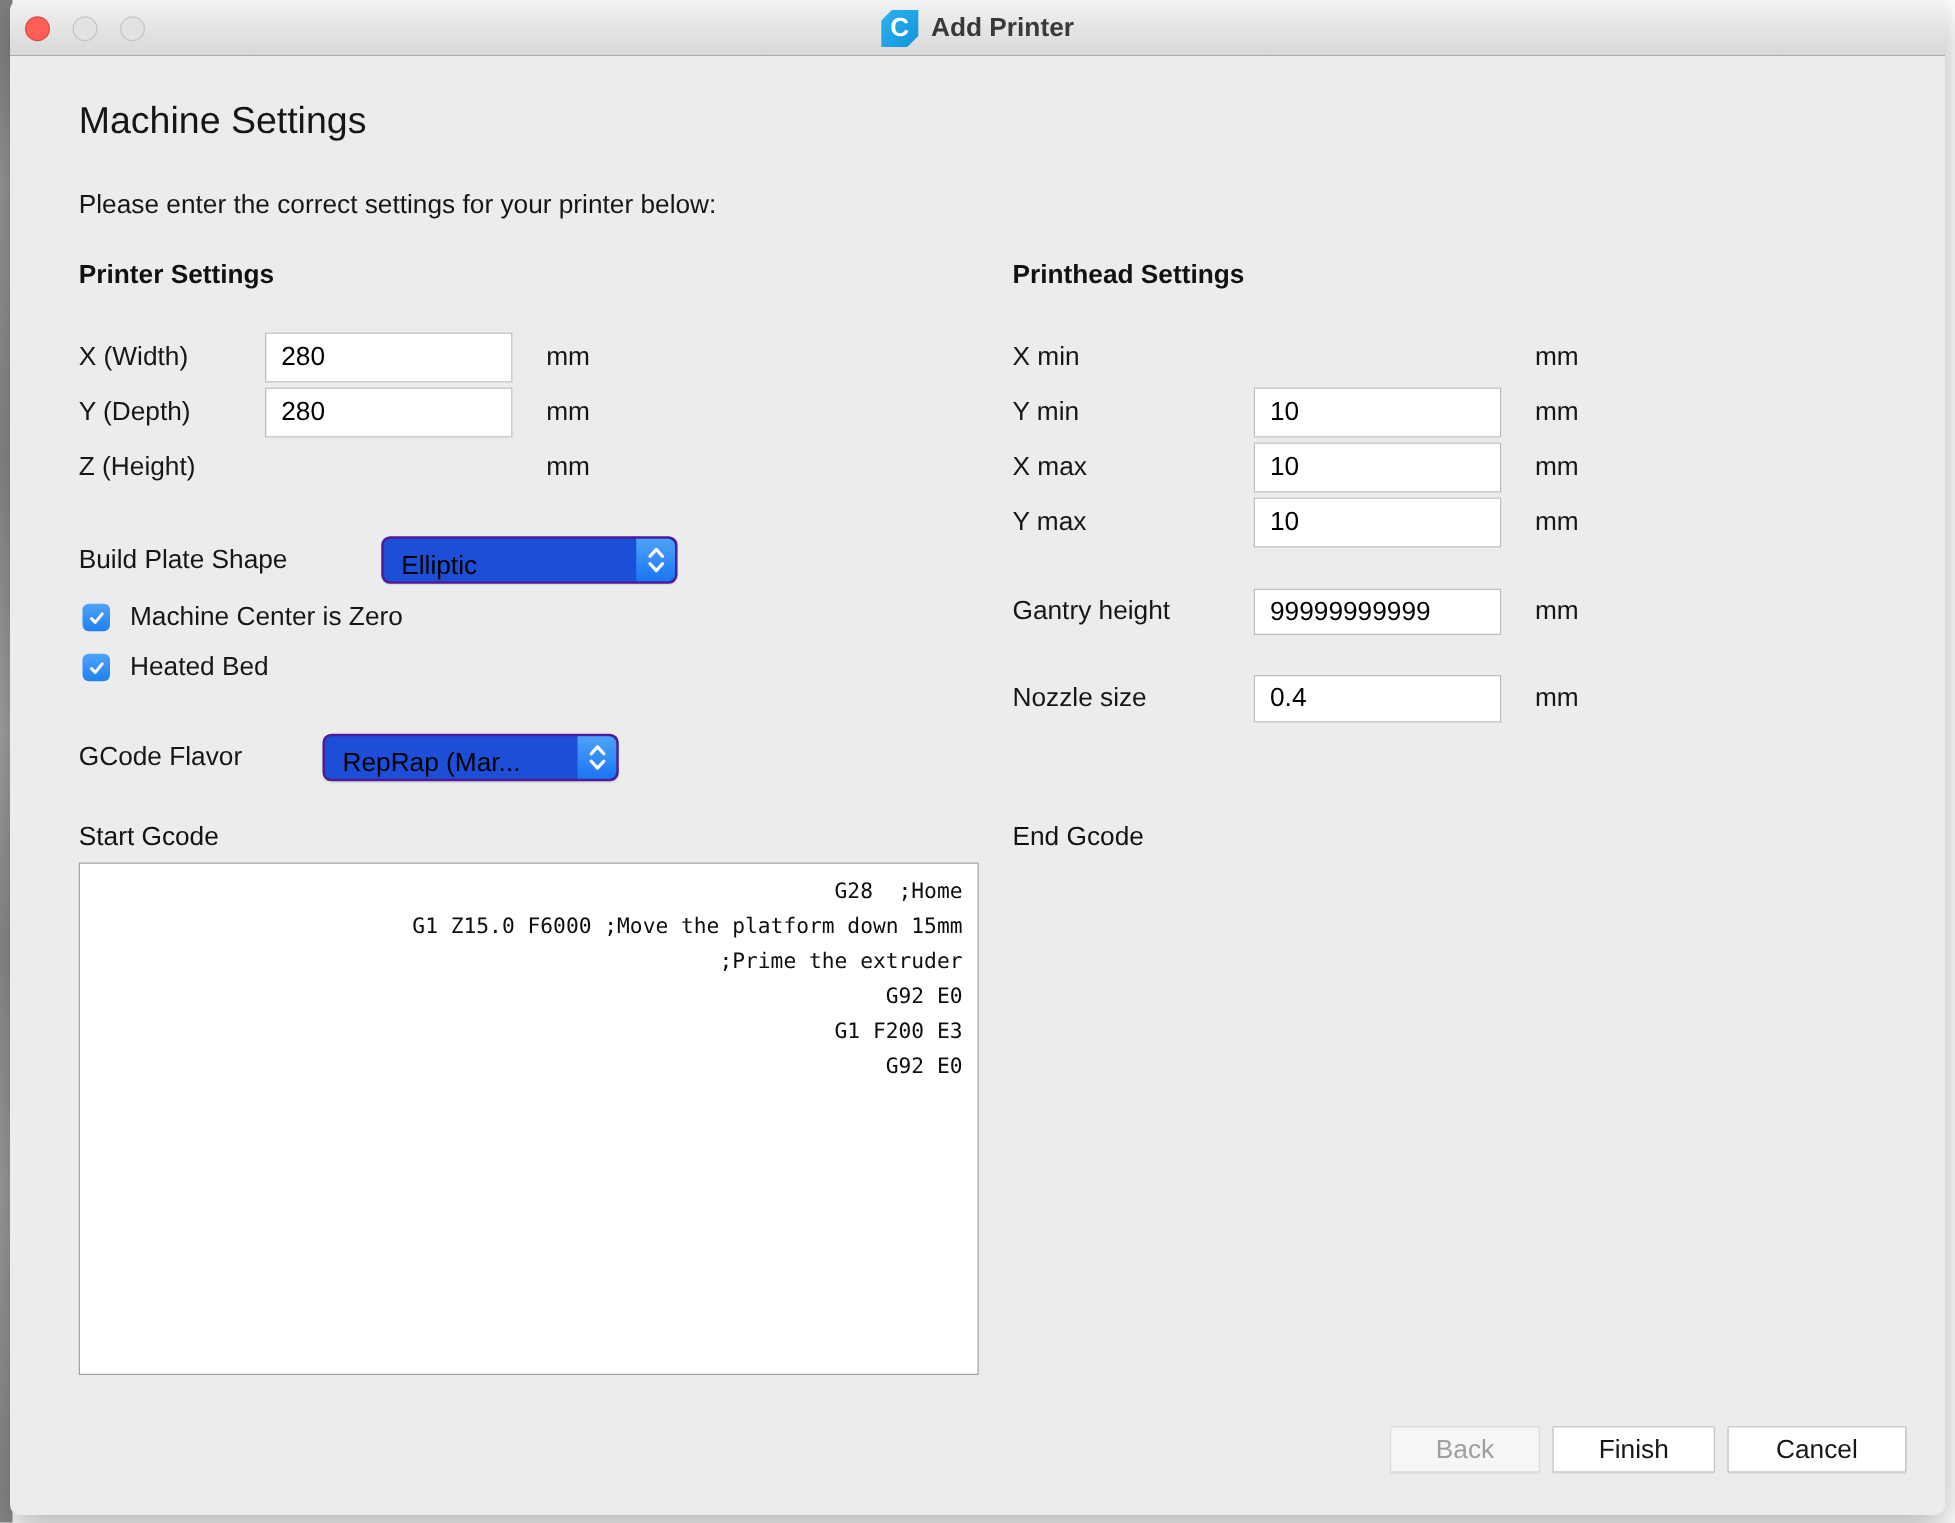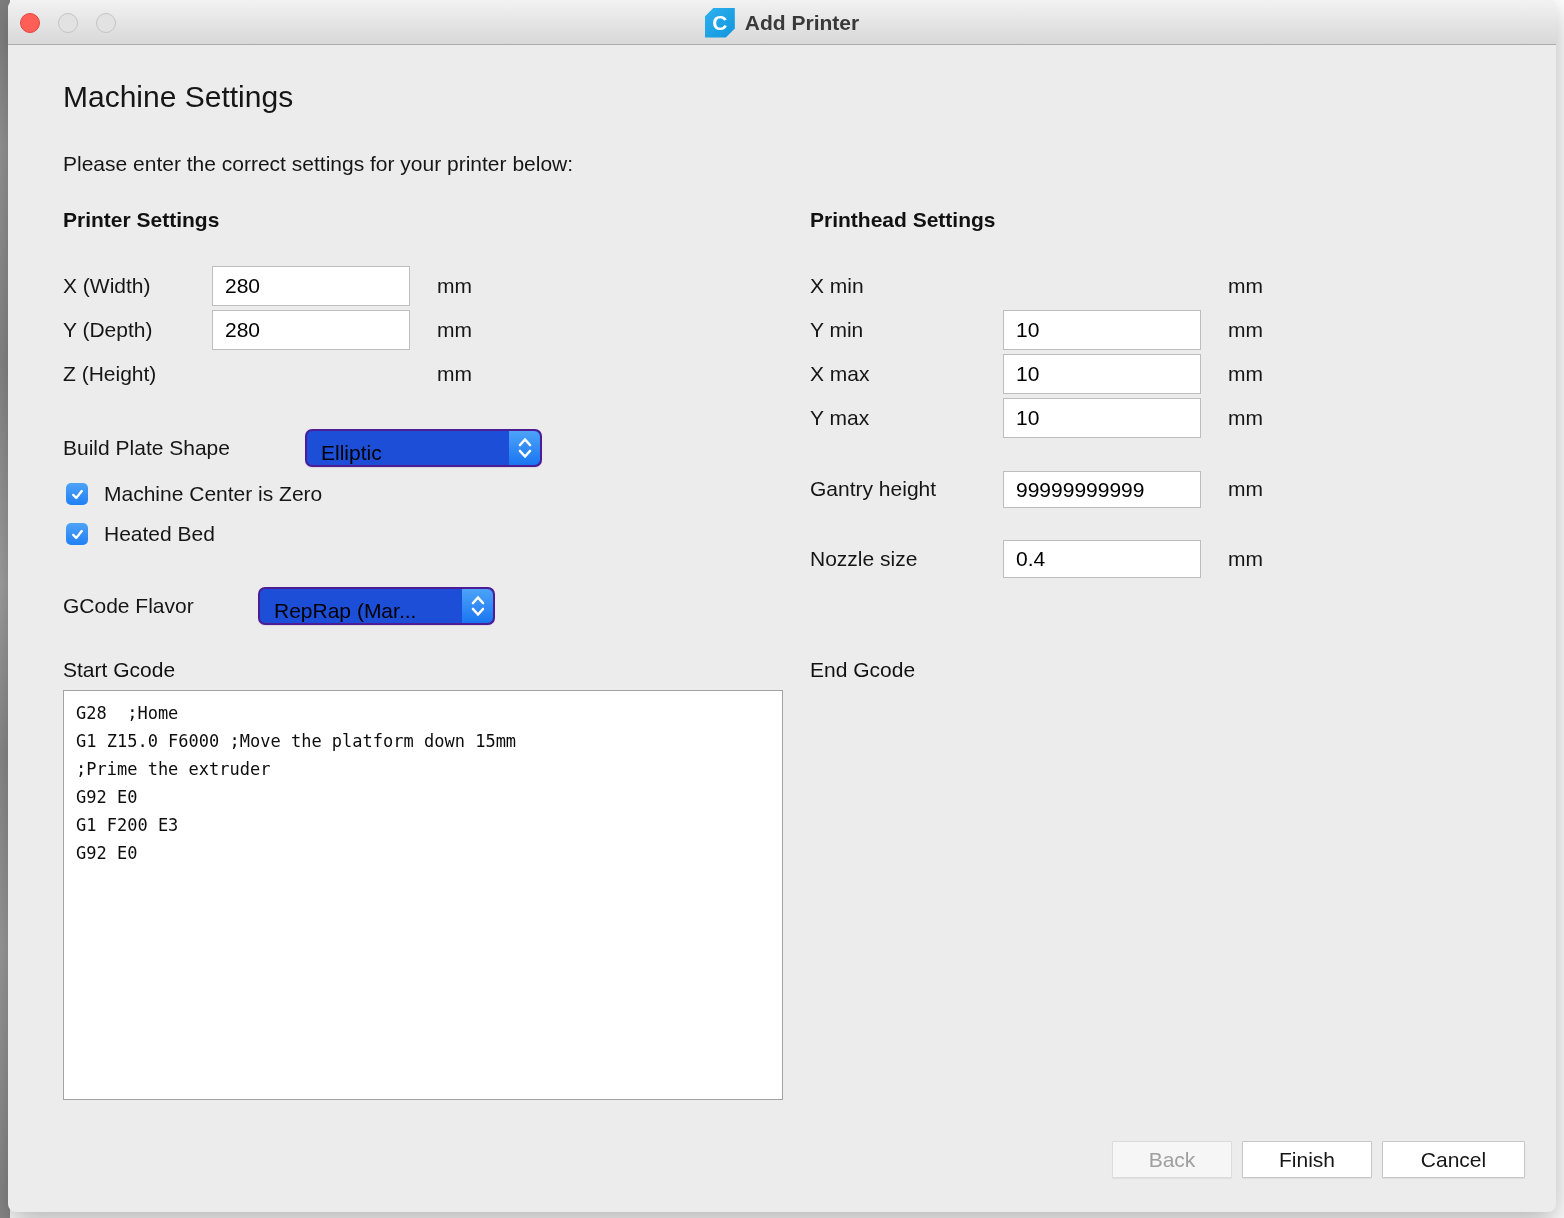--- a/index.html
+++ b/index.html
@@ -50,21 +50,21 @@
   .checkbox-row { position:absolute; display:flex; align-items:center; gap:16px; height:24px; }
   .checkbox { width:22px; height:22px; border-radius:5px;
     background:linear-gradient(180deg,#4da3f8,#2180f3);
     display:flex; align-items:center; justify-content:center; }
   .checkbox-label { font-size:21px; color:#161616; }
 
   .gcode-label { position:absolute; font-size:21px; color:#111; }
   .gcode-area { position:absolute; width:720px; height:410px; background:#fff;
     border:1px solid #a2a2a2; resize:none; outline:none;
     font-family:"DejaVu Sans Mono", monospace; font-size:17px; line-height:28px;
-    color:#0d0d0d; padding:8px 12px; white-space:pre; }
+    color:#0d0d0d; padding:8px 12px; white-space:pre;text-align:right; }
 
   .btn { position:absolute; height:37px; border-radius:1px; font-size:21px;
     display:flex; align-items:center; justify-content:center;
     background:#fff; border:1px solid #c6c6c6; color:#161616;
     box-shadow:0 1px 1px rgba(0,0,0,.06); cursor:default;
     font-family:"Liberation Sans", sans-serif; }
   .btn.disabled { background:#f6f6f6; border-color:#dcdcdc; color:#9f9f9f; }
 </style>
 </head>
 <body>

